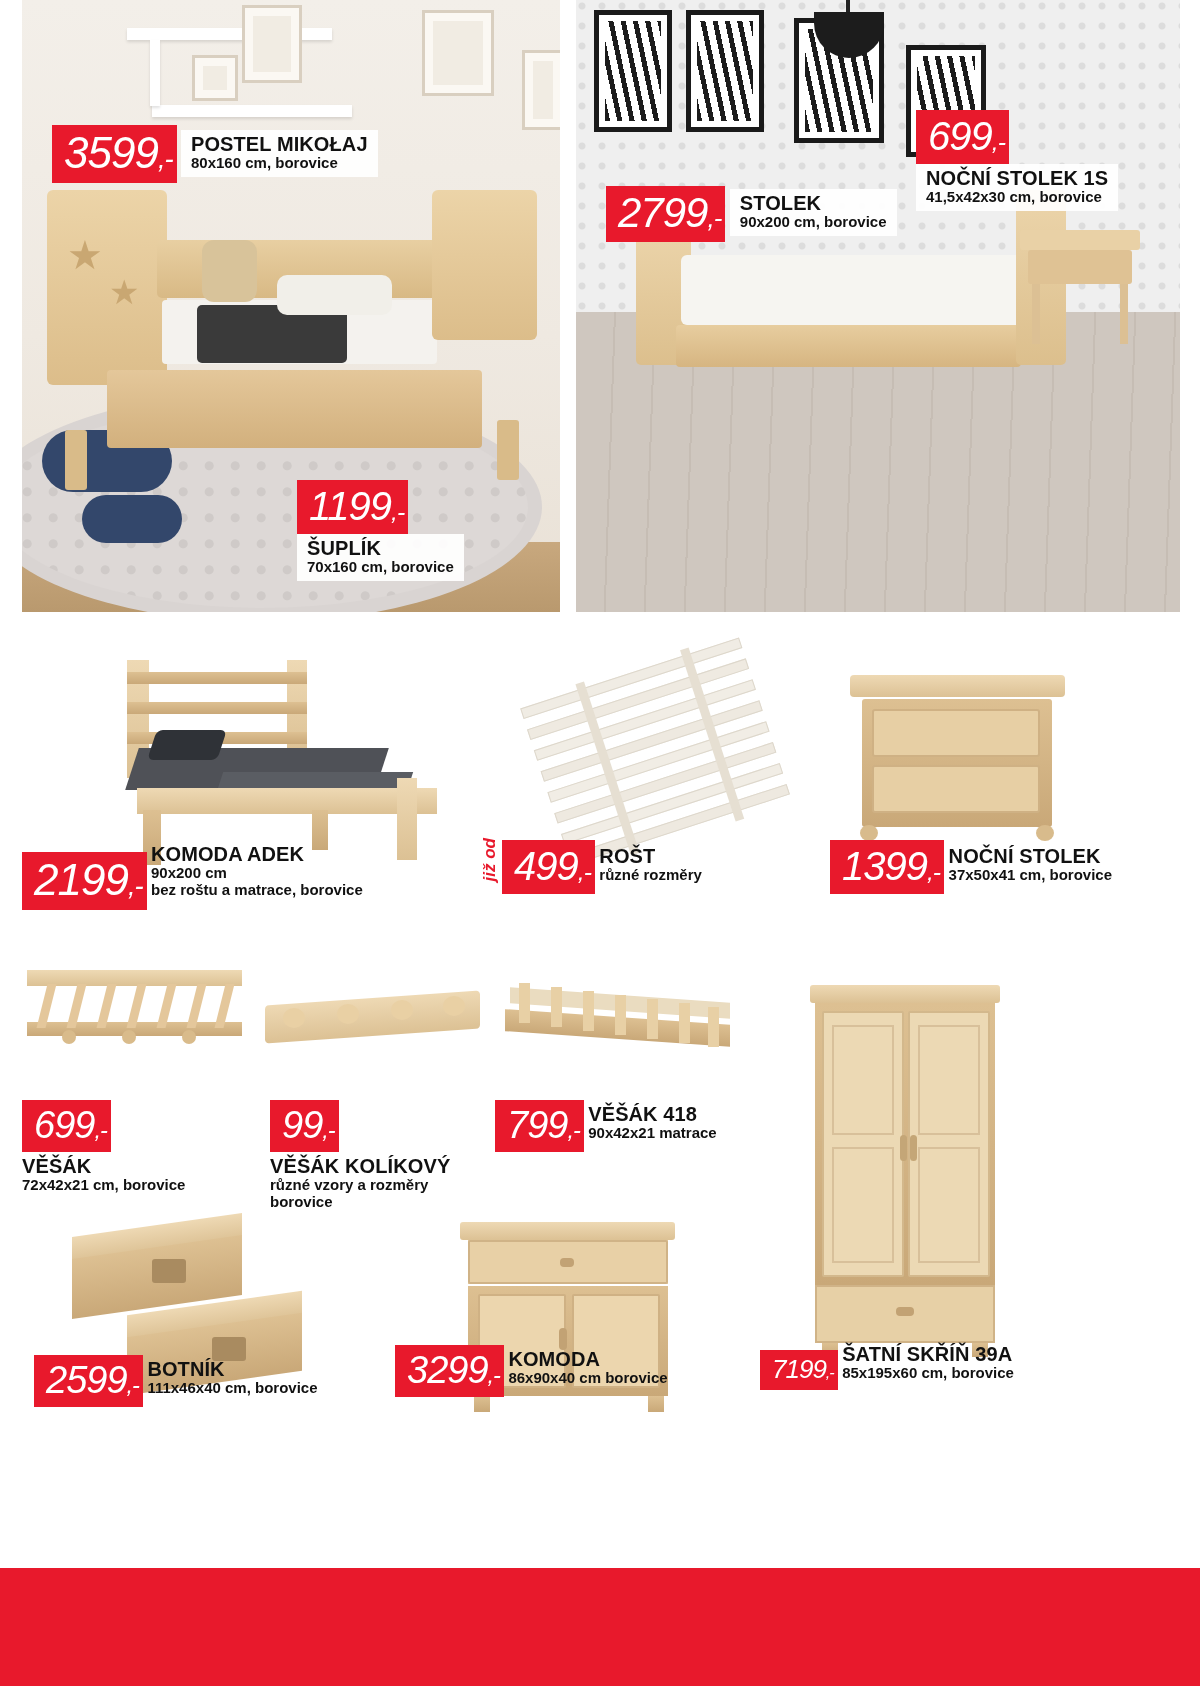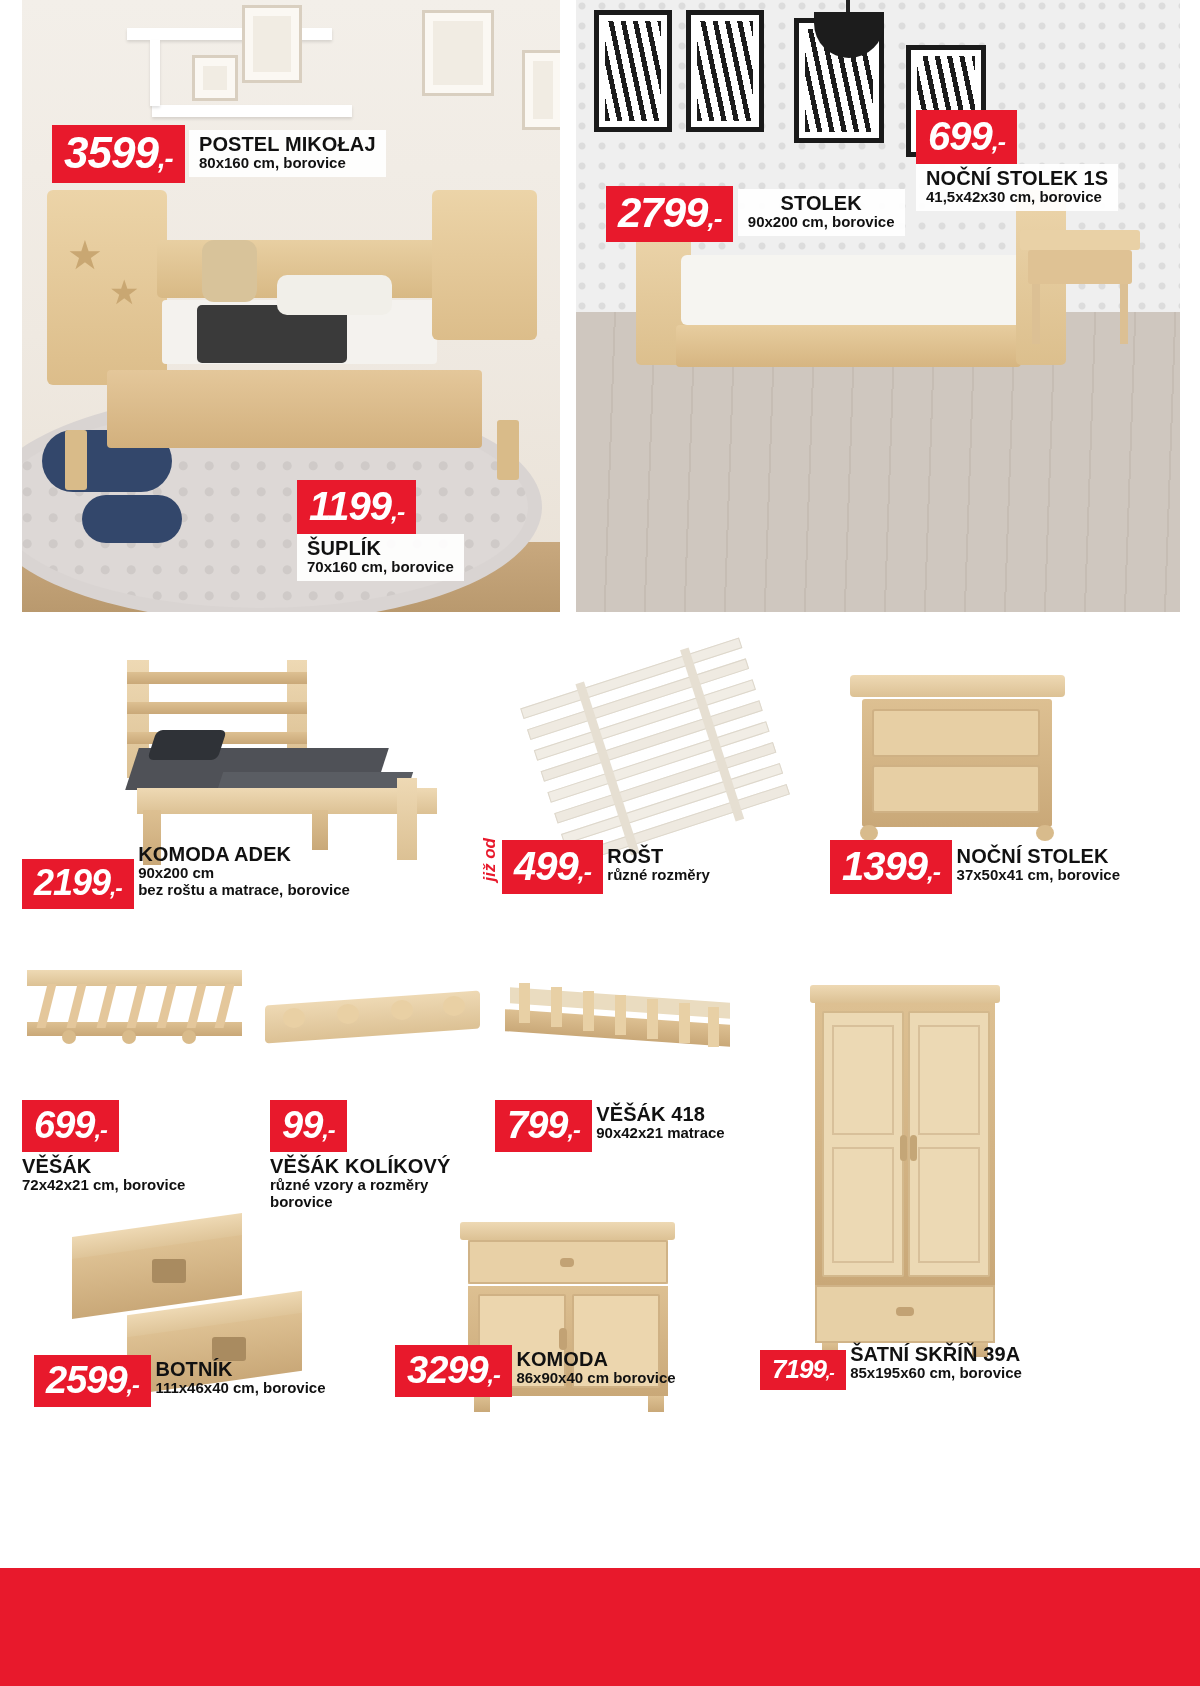--- a/index.html
+++ b/index.html
@@ -19,23 +19,23 @@
 
   
   .tag {
     position: absolute;
     z-index: 20;
   }
   .tag .price {
     display: inline-block;
     background: #e8192c;
     color: #fff;
-    font-weight: bold;
+    font-weight: normal;
     line-height: 1;
-    padding: 6px 12px 8px 12px;
+    padding: 6px 4px 8px 12px;
     letter-spacing: -1px;
     font-style: italic;
   }
   .tag .price .cur { font-size: 0.62em; font-style: italic; letter-spacing: -1px;}
   .tag .desc {
     display: inline-block;
     color: #111;
     font-weight: bold;
     line-height: 1.12;
     padding-top: 3px;
@@ -233,21 +233,21 @@
       </div>
 
       <div class="tag onphoto" style="left:340px;top:110px;">
         <div class="price" style="font-size:40px;"><span>699</span><span class="cur">,-</span></div>
         <div class="desc">
           <span class="name">NOČNÍ STOLEK 1S</span>
           <span class="sub">41,5x42x30 cm, borovice</span>
         </div>
       </div>
 
-      <div class="tag onphoto" style="left:30px;top:186px;text-align:center;">
+      <div class="tag onphoto" style="left:30px;top:186px;">
         <div class="price" style="font-size:42px;"><span>2799</span><span class="cur">,-</span></div>
         <div class="desc">
           <span class="name">STOLEK</span>
           <span class="sub">90x200 cm, borovice</span>
         </div>
       </div>
     </div>
   </div>
 
   <div class="item" style="left:22px;top:650px;width:440px;height:300px;">
@@ -259,21 +259,21 @@
       <div style="position:absolute;left:30px;top:72px;width:180px;height:12px;" class="w-d"></div>
       <div style="position:absolute;left:35px;top:88px;width:250px;height:42px;background:#4f5157;transform:skewX(-18deg);"></div>
       <div style="position:absolute;left:55px;top:70px;width:70px;height:30px;background:#2f3237;transform:skewX(-18deg);border-radius:6px;"></div>
       <div style="position:absolute;left:120px;top:112px;width:190px;height:38px;background:#5a5d63;transform:skewX(-18deg);"></div>
       <div style="position:absolute;left:40px;top:128px;width:300px;height:26px;" class="w-l"></div>
       <div style="position:absolute;left:300px;top:118px;width:20px;height:82px;" class="w-l"></div>
       <div style="position:absolute;left:46px;top:150px;width:18px;height:55px;" class="w-d"></div>
       <div style="position:absolute;left:215px;top:150px;width:16px;height:40px;" class="w-d"></div>
     </div>
     <div class="tag" style="position:absolute;left:0;top:190px;">
-      <div class="price" style="font-size:36px;text-align:right;"><span>2199</span><span class="cur">,-</span></div>
+      <div class="price" style="font-size:44px;text-align:right;"><span>2199</span><span class="cur">,-</span></div>
       <div class="desc">
         <span class="name">KOMODA ADEK</span>
         <span class="sub">90x200 cm</span>
         <span class="sub">bez roštu a matrace, borovice</span>
       </div>
     </div>
   </div>
 
   <div class="item" style="left:480px;top:650px;width:330px;height:300px;">
     <div class="art" style="left:45px;top:5px;width:290px;height:220px;">

